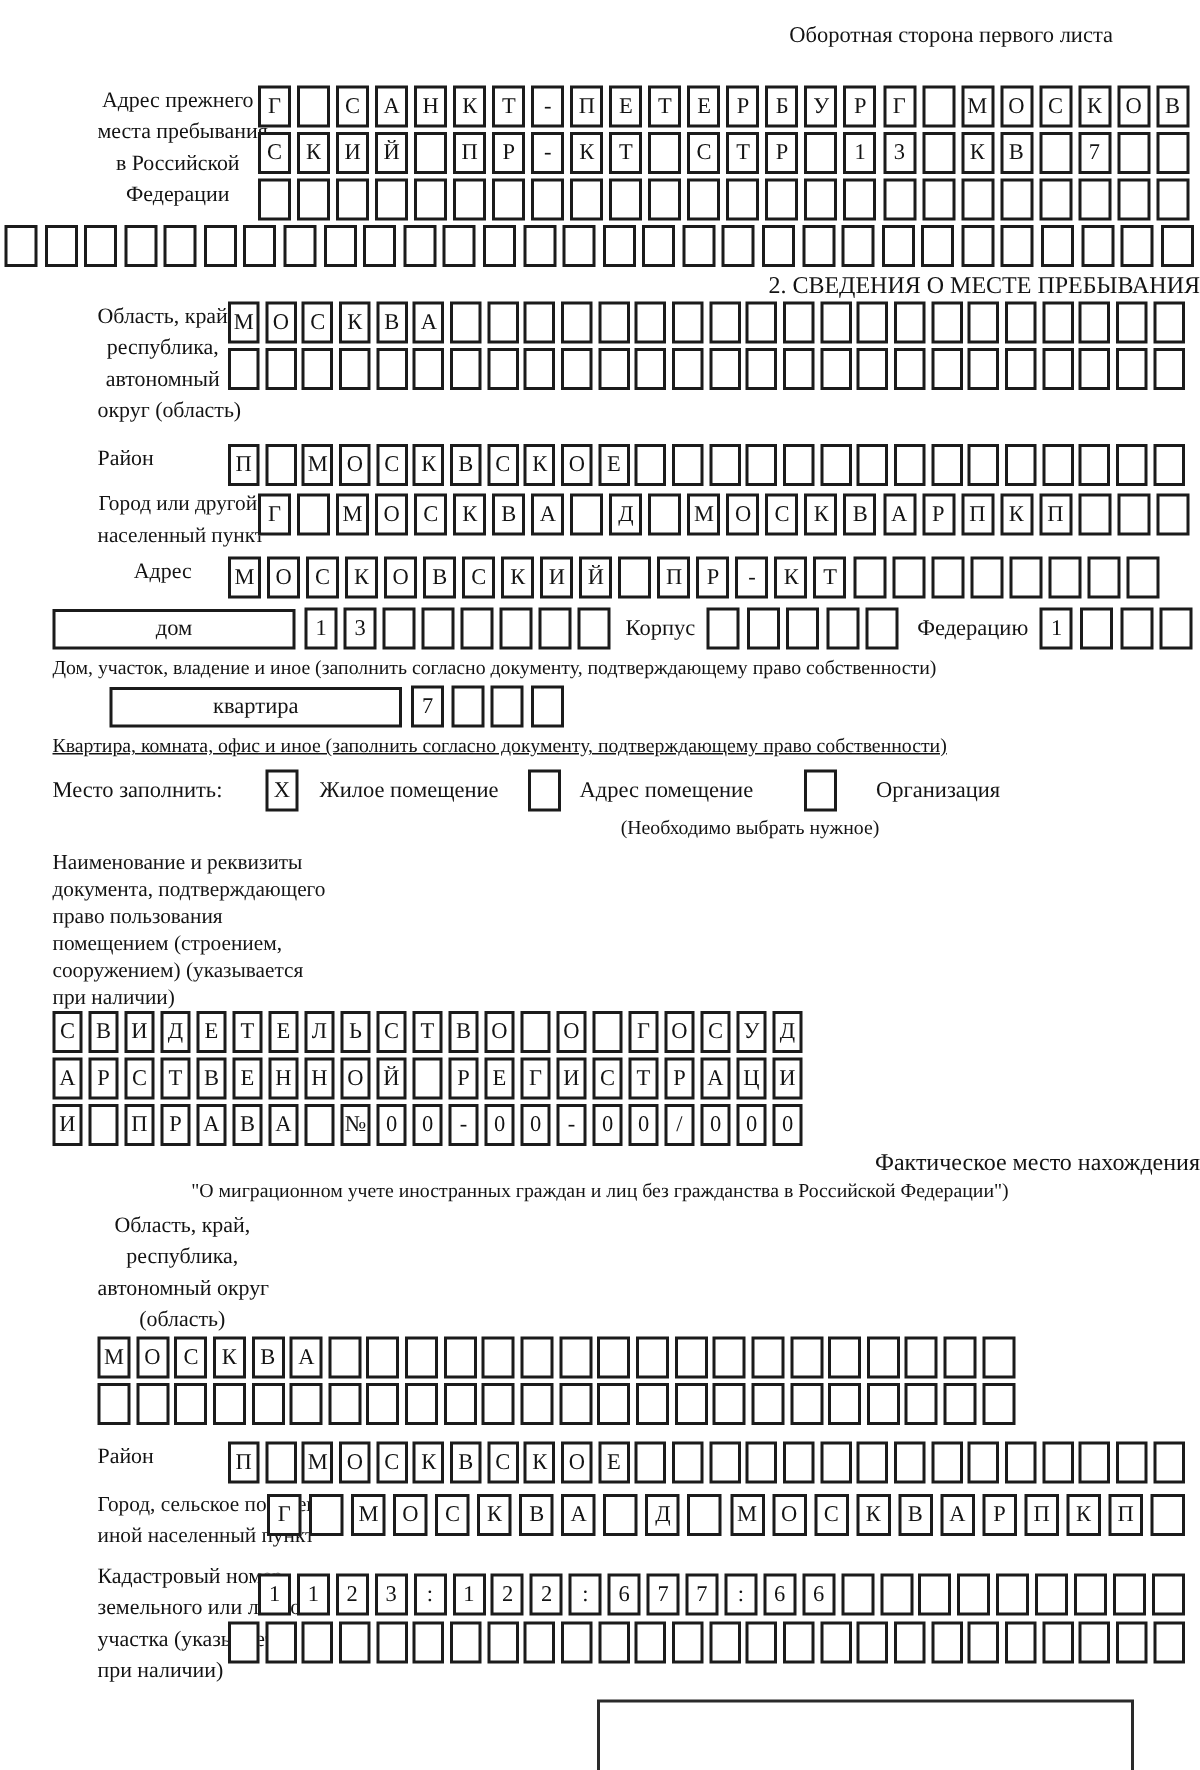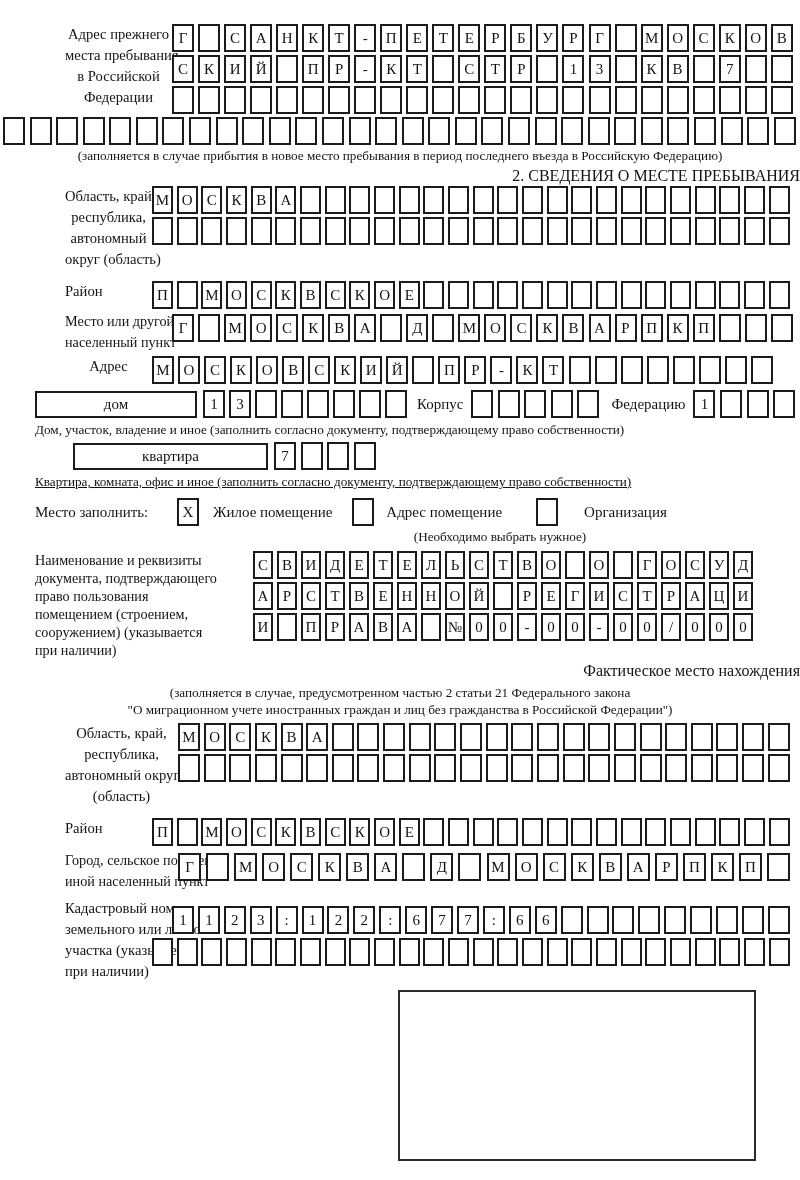--- a/index.html
+++ b/index.html
@@ -58,42 +58,43 @@
   .street-label{width:87px;}
   .house-row{margin:6px 0 0 35px;display:flex;align-items:center;}
   .dom-box{width:162px;}
   .kvartira-box{width:195px;}
   .inline-label{font-size:15px;white-space:pre;}
   .house-note{margin:5px 0 0 35px;}
   .apt-row{margin:5px 0 0 35px;display:flex;align-items:center;padding-left:38px;}
   .apt-note{margin:5px 0 0 35px;text-decoration:underline;}
   .stay-row{margin:9px 0 0 35px;display:flex;align-items:center;font-size:15px;}
   .choose-note{margin:4px 0 0 190px;width:620px;text-align:center;}
-  .doc-block{margin:7px 0 0 35px;display:flex;}
+  .doc-block{margin:7px 0 0 35px;display:flex;flex-direction:column;}
   .doc-label{width:218px;font-size:14.2px;line-height:18px;}
   .fact-title{margin-top:4px;}
   .fact-note{margin-top:7px;}
   .fact-note2{margin-top:3px;}
-  .freg-block{margin:6px 0 0 65px;}
+  .freg-block{margin:6px 0 0 65px;flex-direction:column;}
   .freg-label{width:113px;}
   .fcity-block{margin:4px 0 0 65px;}
   .fcity-label{width:113px;font-size:14.2px;}
   .kad-block{margin:6px 0 0 65px;display:flex;}
   .kad-label{width:107px;}
   .kad-rows{margin-top:8px;gap:4px;}
   .stamp-box{
     box-sizing:border-box;margin:8px 0 0 398px;
     width:358px;height:171px;border:2px solid #2a2a2a;background:#fff;
   }
 </style>
 </head>
 <body>
 
 <div class="sheet">
 
+  <div class="header-note">Оборотная сторона первого листа</div>
 
   <div class="prev-block frow">
     <div class="flabel prev-label">Адрес прежнего
 места пребывания
 в Российской
 Федерации</div>
     <div class="rows-col">
       <div class="cellrow r-s1">
           <span class="cell">Г</span>
           <span class="cell"></span>
@@ -199,21 +200,20 @@
       <span class="cell"></span>
       <span class="cell"></span>
       <span class="cell"></span>
       <span class="cell"></span>
       <span class="cell"></span>
       <span class="cell"></span>
       <span class="cell"></span>
       <span class="cell"></span>
       <span class="cell"></span>
     </div>
-  <div class="note note-center prev-note">(заполняется в случае прибытия в новое место пребывания в период последнего въезда в Российскую Федерацию)</div>
 
   <div class="sec-title s2-title">2. СВЕДЕНИЯ О МЕСТЕ ПРЕБЫВАНИЯ</div>
 
   <div class="region-block frow">
     <div class="flabel region-label">Область, край,
 республика,
 автономный
 округ (область)</div>
     <div class="rows-col">
       <div class="cellrow r-reg">
@@ -301,21 +301,21 @@
         <span class="cell"></span>
         <span class="cell"></span>
         <span class="cell"></span>
         <span class="cell"></span>
         <span class="cell"></span>
         <span class="cell"></span>
       </div>
   </div>
 
   <div class="city-block frow">
-    <div class="flabel city-label">Место или другой
+    <div class="flabel city-label">Город или другой
 населенный пункт</div>
     <div class="cellrow r-city city-inner">
         <span class="cell">Г</span>
         <span class="cell"></span>
         <span class="cell">М</span>
         <span class="cell">О</span>
         <span class="cell">С</span>
         <span class="cell">К</span>
         <span class="cell">В</span>
         <span class="cell">А</span>
@@ -500,21 +500,20 @@
           <span class="cell">0</span>
           <span class="cell">/</span>
           <span class="cell">0</span>
           <span class="cell">0</span>
           <span class="cell">0</span>
         </div>
     </div>
   </div>
 
   <div class="sec-title fact-title">Фактическое место нахождения</div>
-  <div class="note note-center fact-note">(заполняется в случае, предусмотренном частью 2 статьи 21 Федерального закона</div>
   <div class="note note-center fact-note2">"О миграционном учете иностранных граждан и лиц без гражданства в Российской Федерации")</div>
 
   <div class="freg-block frow">
     <div class="flabel freg-label">Область, край,
 республика,
 автономный округ
 (область)</div>
     <div class="rows-col">
       <div class="cellrow r-freg">
           <span class="cell">М</span>

